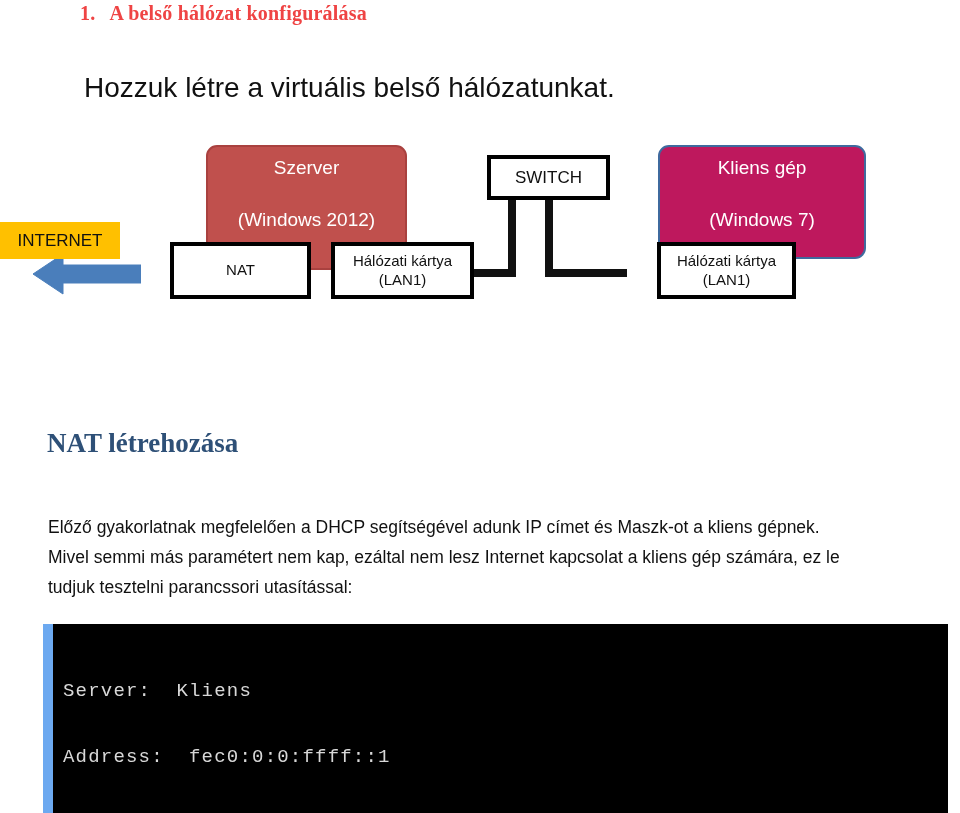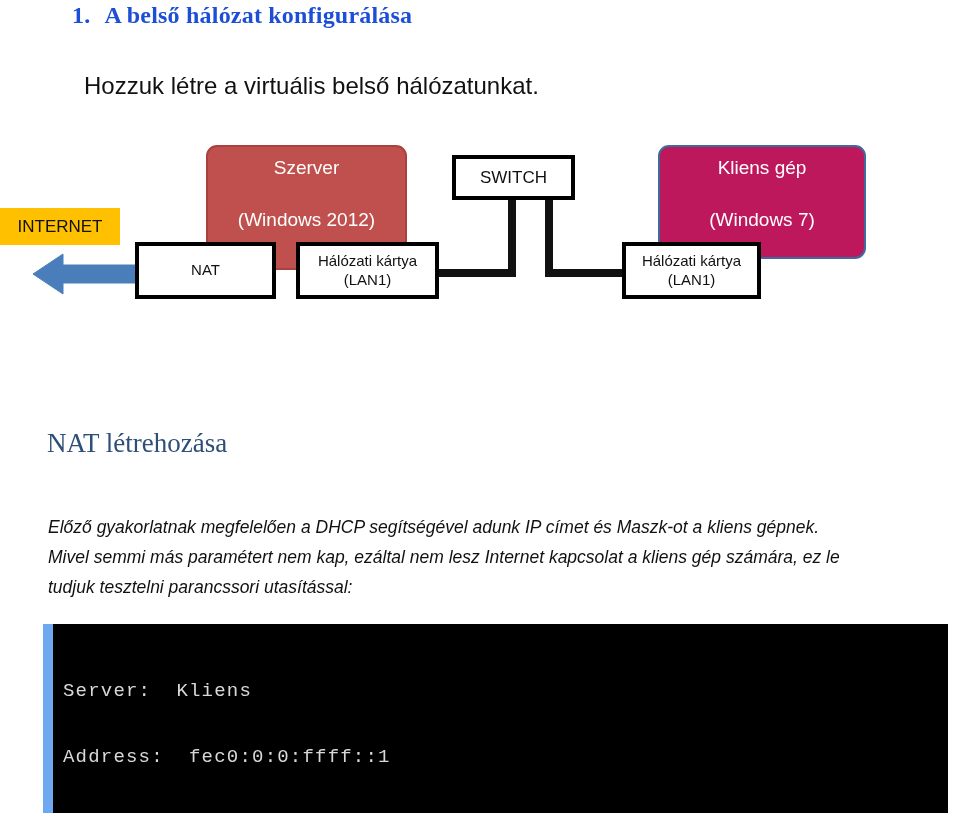--- a/index.html
+++ b/index.html
@@ -12,36 +12,36 @@
     height: 813px;
     position: relative;
     overflow: hidden;
     font-family: "Liberation Sans", sans-serif;
     background: #ffffff;
   }
 
   
   #doc-title {
     position: absolute;
-    left: 72px;
+    left: 80px;
     top: 2px;
     font-family: "Liberation Serif", serif;
     font-weight: bold;
-    font-size: 24px;
-    color: #1d4ed8;
+    font-size: 20px;
+    color: #ef4444;
     letter-spacing: 0.2px;
     white-space: nowrap;
   }
   #doc-title .num { margin-right: 14px; }
 
   #intro-line {
     position: absolute;
     left: 84px;
     top: 72px;
-    font-size: 24px;
+    font-size: 28px;
     color: #111111;
     white-space: nowrap;
   }
 
   
   #diagram {
     position: absolute;
     left: 0;
     top: 130px;
     width: 960px;
@@ -54,20 +54,21 @@
     border: 4px solid #000000;
     background: #ffffff;
     color: #111111;
     display: flex;
     flex-direction: column;
     align-items: center;
     justify-content: center;
     font-size: 15px;
     line-height: 1.25;
     z-index: 6;
+    margin-left: 35px;
   }
 
   .machine {
     position: absolute;
     box-sizing: border-box;
     border-radius: 11px;
     color: #ffffff;
     display: flex;
     flex-direction: column;
     align-items: center;
@@ -85,21 +86,21 @@
     border: 2px solid #A9413F;
   }
   #client-box {
     left: 658px; top: 15px; width: 208px; height: 114px;
     background: #be185d;
     border: 2px solid #3F6A9E;
   }
 
   #internet-box {
     position: absolute;
-    left: 0px; top: 78px; width: 120px; height: 37px;
+    left: 0px; top: 92px; width: 120px; height: 37px;
     background: #FFC000;
     color: #111111;
     display: flex; align-items: center; justify-content: center;
     font-size: 17px;
     z-index: 4;
   }
 
   
   #nat-arrow {
     position: absolute;
@@ -122,37 +123,37 @@
   #ln-v2 { left: 545px; top: 68px;  width: 8px;  height: 79px; }
   
   #ln-h2 { left: 549px; top: 139px; width: 78px; height: 8px; }
 
   
   #section-heading {
     position: absolute;
     left: 47px;
     top: 428px;
     font-family: "Liberation Serif", serif;
-    font-weight: normal;
+    font-weight: bold;
     font-size: 27px;
     color: #2E5077;
     white-space: nowrap;
   }
 
   
   #body-text {
     position: absolute;
     left: 48px;
     top: 512px;
     width: 880px;
     font-size: 17.5px;
     line-height: 30px;
     color: #111111;
   }
-  #body-text p { margin: 0; font-style: italic; }
+  #body-text p { margin: 0; }
 
   
   #terminal {
     position: absolute;
     left: 43px;
     top: 624px;
     width: 905px;
     height: 189px;
     background: #000000;
     overflow: hidden;

